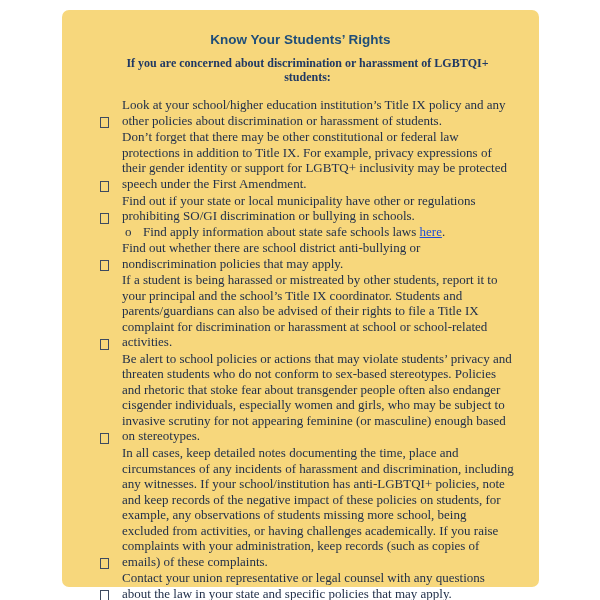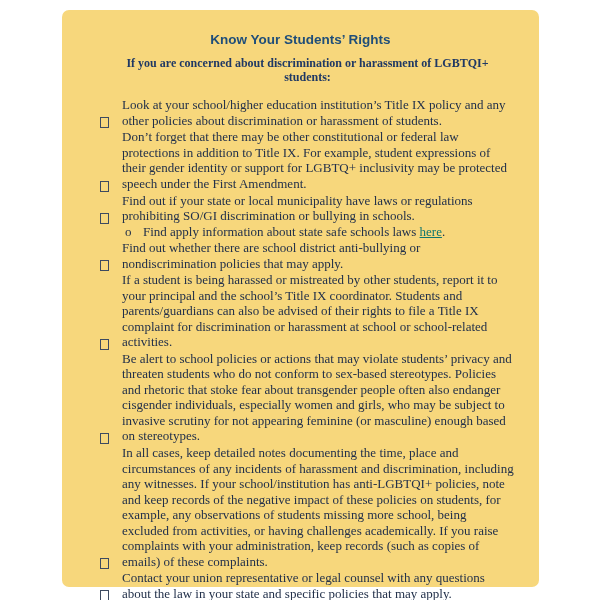--- a/index.html
+++ b/index.html
@@ -74,21 +74,21 @@
   .subline {
     display: flex;
     align-items: flex-start;
     margin: 0 0 0 25px;
   }
   .sub-marker {
     flex: none;
     width: 18px;
   }
   a.doc-link {
-    color: #0f766e;
+    color: #1d4ed8;
     text-decoration: underline;
     cursor: pointer;
   }
 </style>
 </head>
 <body>
 
 <div class="stage">
   <div class="card">
 
@@ -98,26 +98,26 @@
 
     <ul class="checklist">
 
       <li>
         <span class="box-bullet"></span>
         <span class="li-text">Look at your school/higher education institution’s Title IX policy and any other policies about discrimination or harassment of students.</span>
       </li>
 
       <li>
         <span class="box-bullet"></span>
-        <span class="li-text">Don’t forget that there may be other constitutional or federal law protections in addition to Title IX. For example, student expressions of their gender identity or support for LGBTQ+ inclusivity may be protected speech under the First Amendment.</span>
+        <span class="li-text">Don’t forget that there may be other constitutional or federal law protections in addition to Title IX. For example, privacy expressions of their gender identity or support for LGBTQ+ inclusivity may be protected speech under the First Amendment.</span>
       </li>
 
       <li style="margin-bottom:0;">
         <span class="box-bullet"></span>
-        <span class="li-text">Find out if your state or local municipality have laws or regulations prohibiting SO/GI discrimination or bullying in schools.</span>
+        <span class="li-text">Find out if your state or local municipality have other or regulations prohibiting SO/GI discrimination or bullying in schools.</span>
       </li>
 
       <li style="margin-bottom:1px;">
         <span class="li-text subline" style="margin-left:25px;">
           <span class="sub-marker">o</span>
           <span><span>Find apply information about state safe schools laws </span><a class="doc-link">here</a><span>.</span></span>
         </span>
       </li>
 
       <li>

